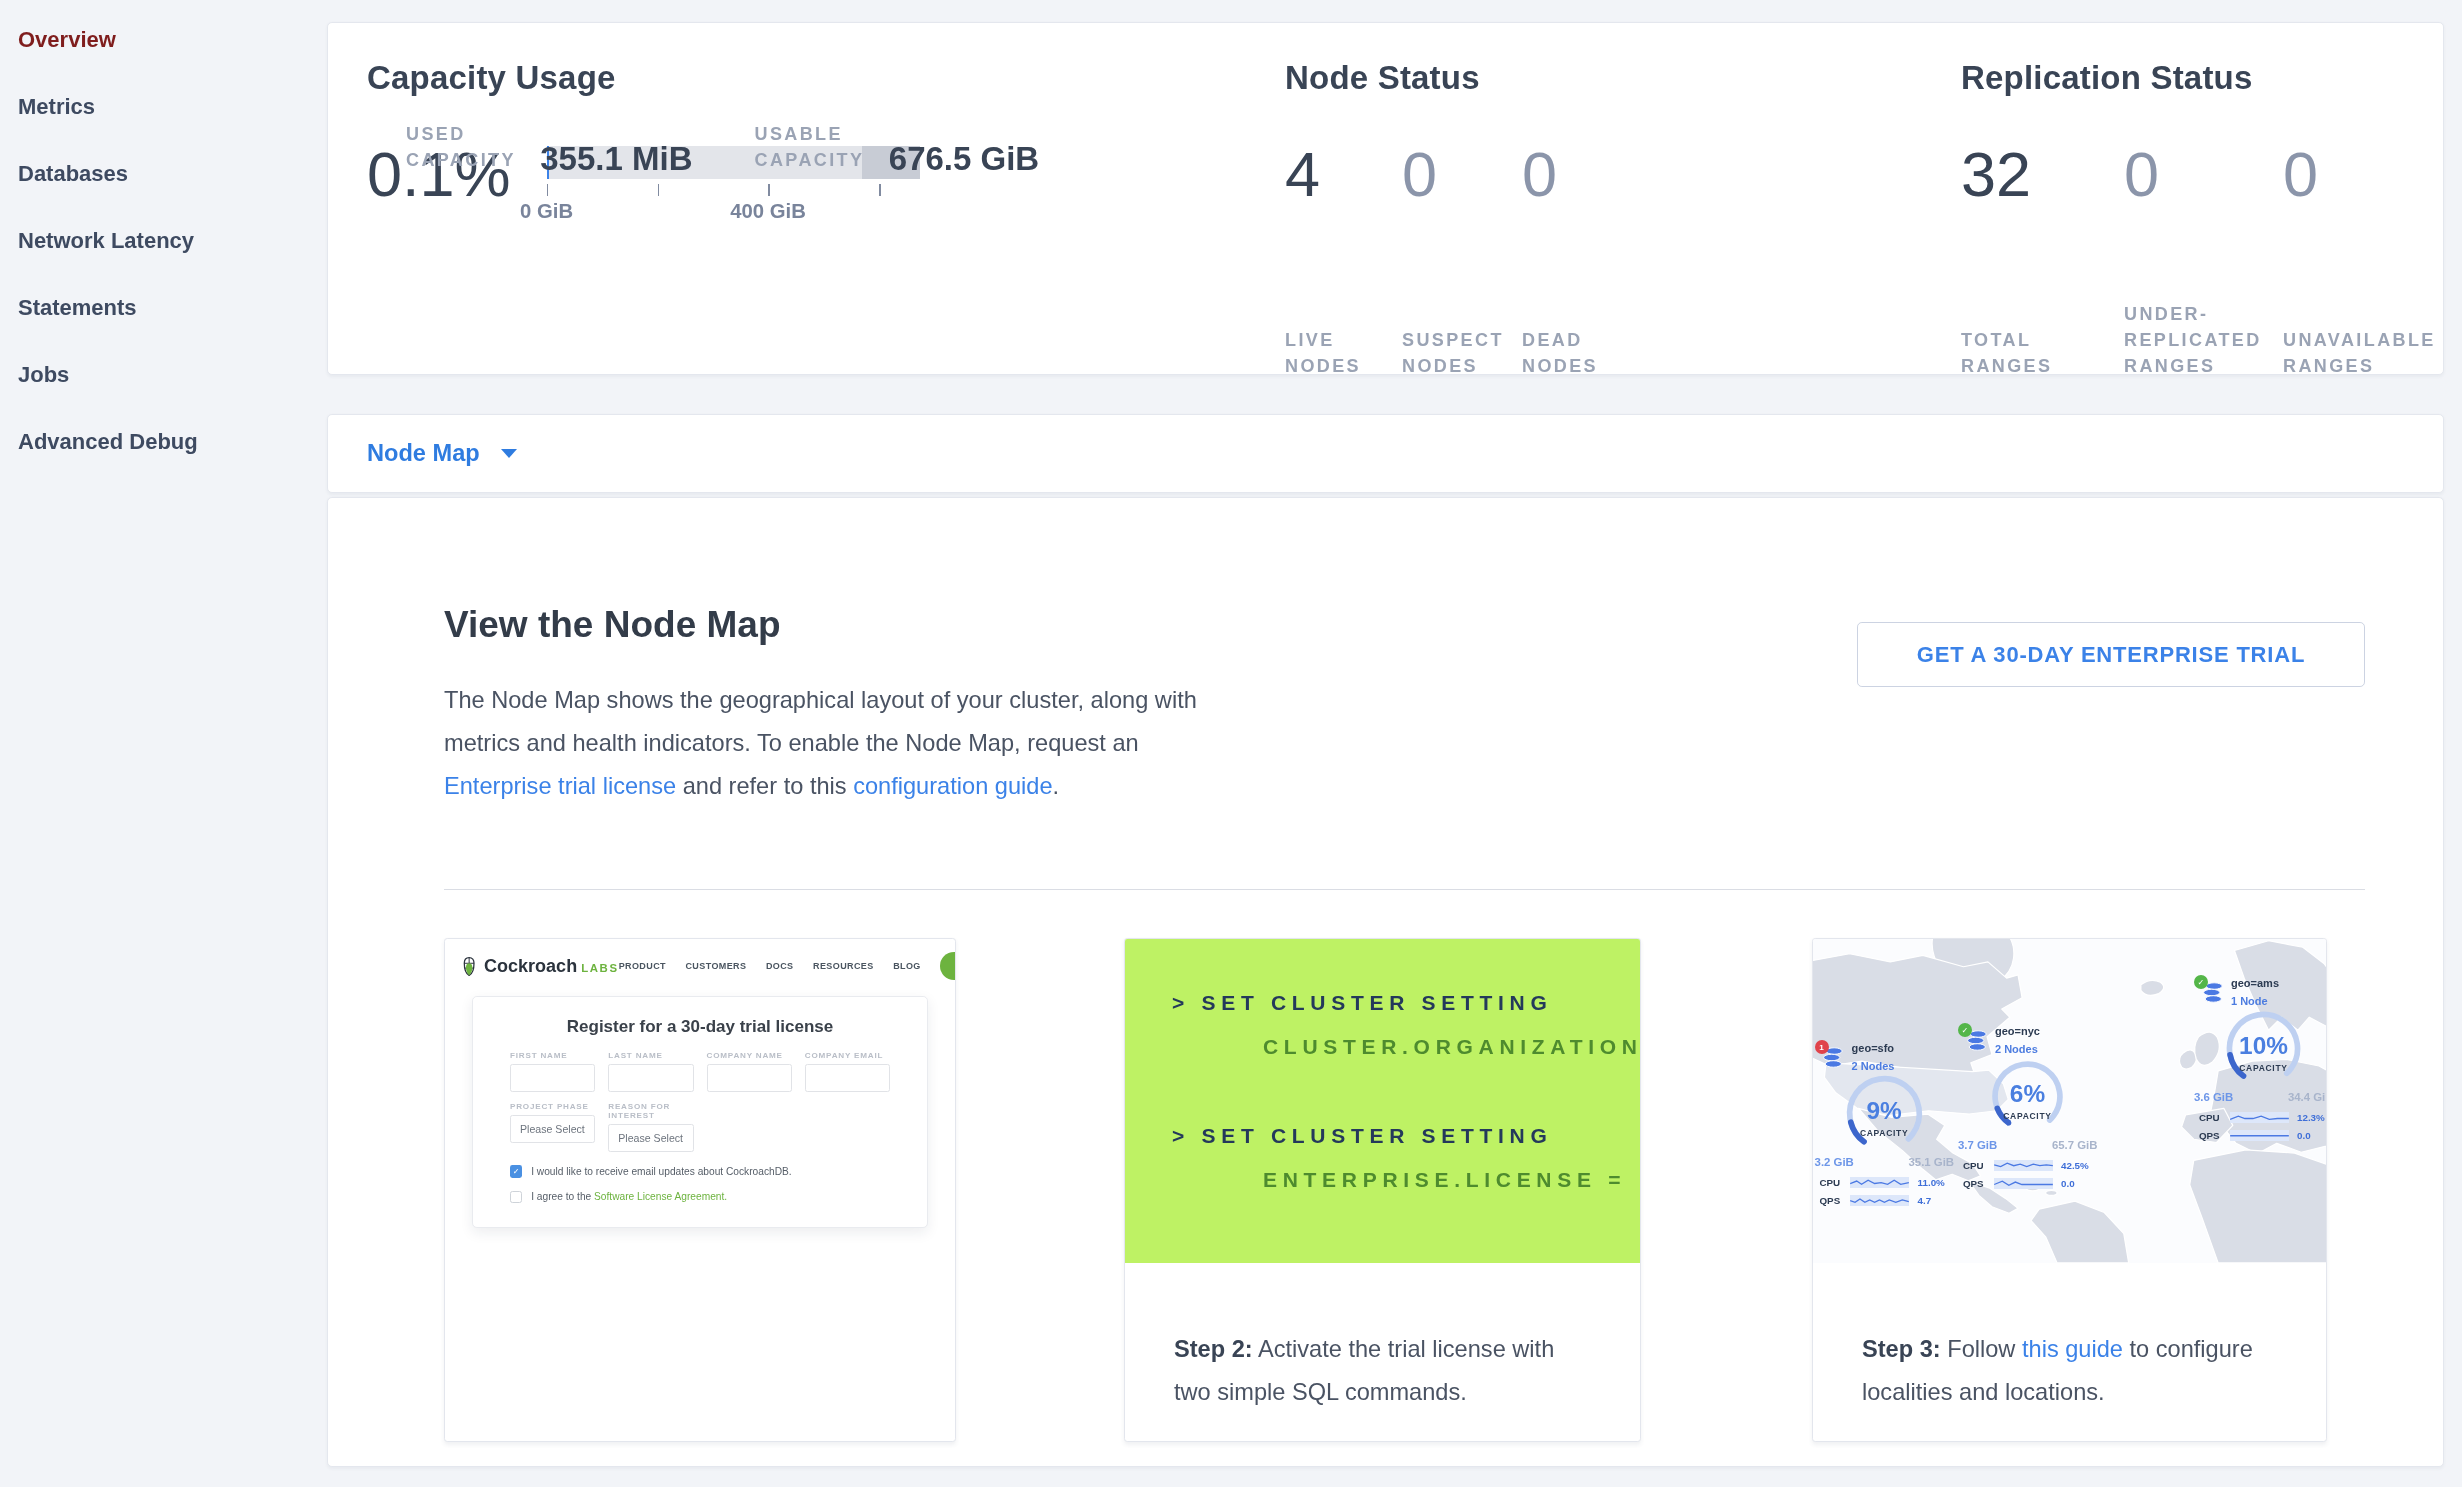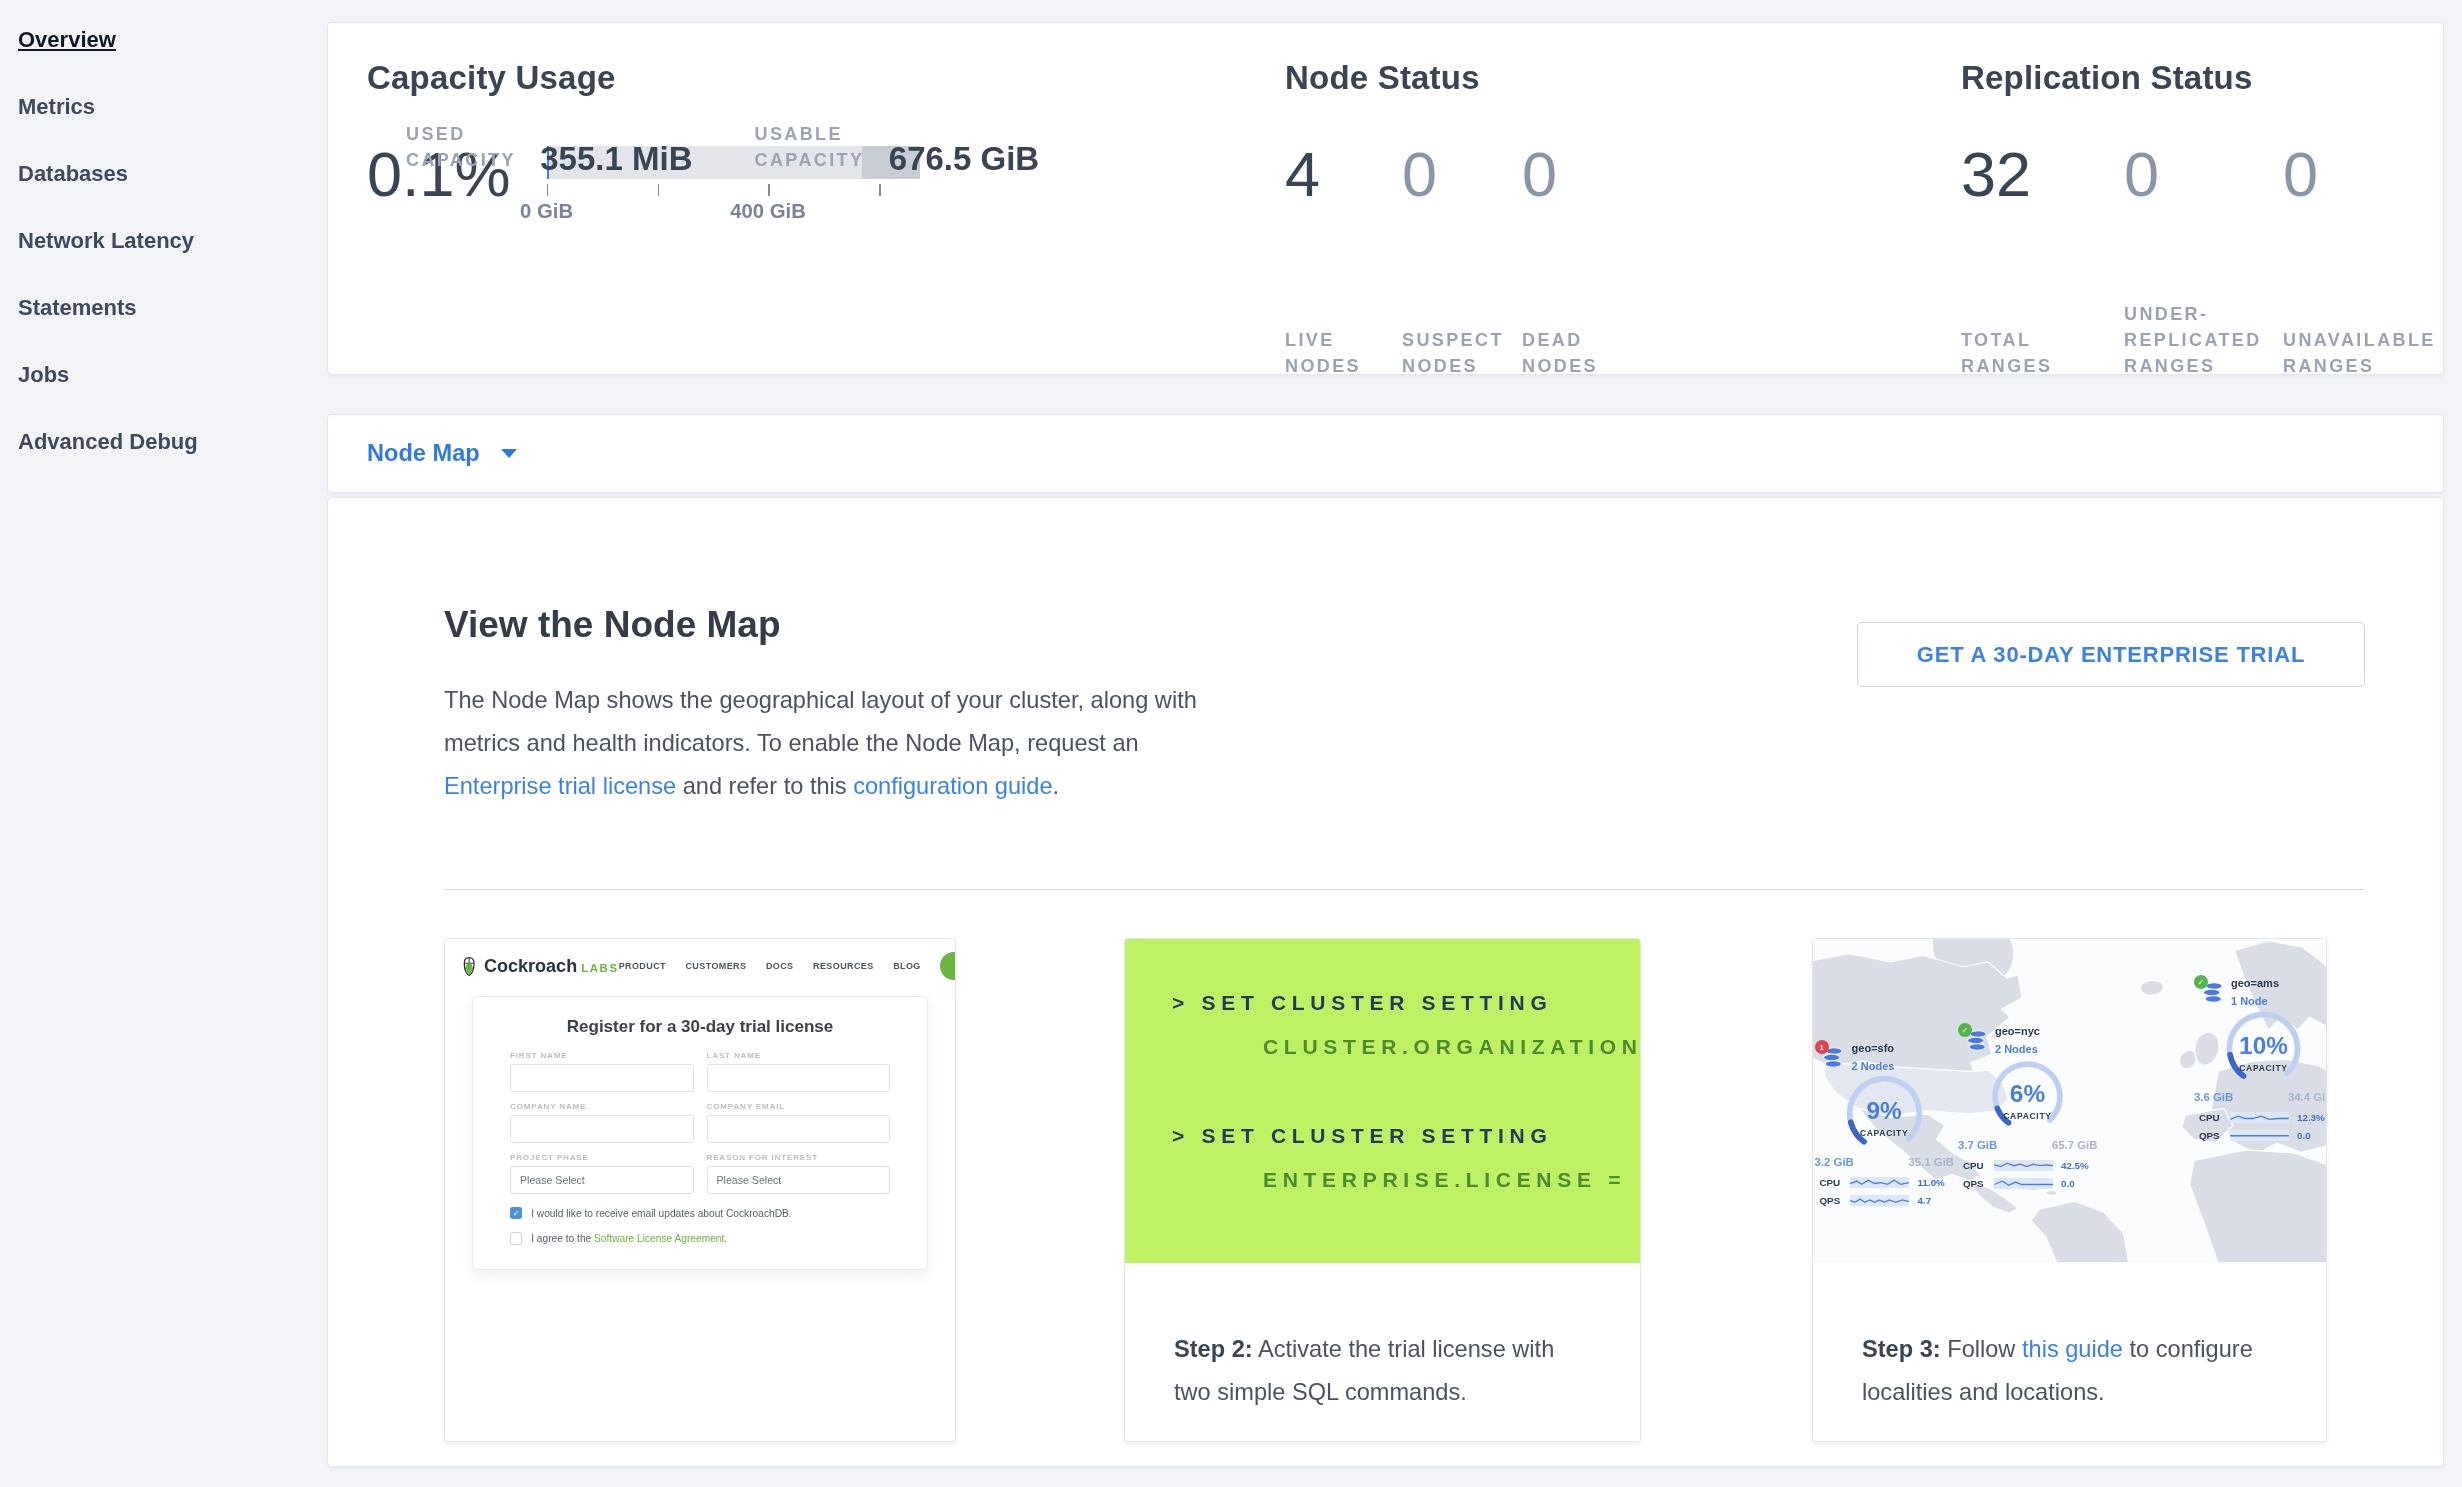--- a/index.html
+++ b/index.html
@@ -13,21 +13,21 @@
   }
   .card {
     position:absolute; background:#fff;
     border:0.8px solid #e4e7ee; border-radius:4.9px;
     box-shadow:0 1.6px 3.3px rgba(44,58,88,.05);
   }
 
   
   .sidebar { position:absolute; left:0; top:0; width:327px; height:100%; padding:6.5px 0 0 18px; }
   .side-item { height:67px; display:flex; align-items:center; font-size:22px; font-weight:600; color:#3e4a61; cursor:pointer; }
-  .side-item.active { color:#0f172a;text-decoration:underline; }
+  .side-item.active { color:#7f1d1d; }
 
   
   .top-card { left:327px; top:22px; width:2117px; height:353px; }
   .sec-title { font-size:33px; font-weight:700; color:#394455; letter-spacing:0.2px; }
   .big-num { font-size:63px; font-weight:400; color:#394455; line-height:1; }
   .big-num.muted { color:#8b95aa; }
   .caps-label { font-size:18px; font-weight:700; letter-spacing:2.4px; color:#9aa3b4; line-height:26px; }
   .metric-val { font-size:33px; font-weight:700; color:#394455; }
 
   .cap-sec { position:absolute; left:39px; top:36px; width:911px; }
@@ -81,21 +81,21 @@
   .mini-head { display:flex; align-items:center; padding:13px 18px 0 16.3px; }
   .mini-logo { display:flex; align-items:baseline; }
   .mini-logo .bug { width:16.3px; height:21px; margin-right:6.5px; align-self:center; }
   .mini-logo .word { font-size:18px; font-weight:700; color:#2b333d; }
   .mini-logo .labs { font-size:11.4px; font-weight:700; color:#6db33f; letter-spacing:1.6px; margin-left:4.1px; }
   .mini-nav { margin-left:auto; display:flex; align-items:center; gap:19.5px; }
   .mini-nav-item { font-size:9px; font-weight:700; color:#4a5560; letter-spacing:0.4px; }
   .mini-dl { background:#6db33f; color:#fff; font-size:9px; font-weight:700; letter-spacing:0.8px; border-radius:813px; padding:9px 23px; }
   .mini-form { width:456px; margin:16.3px auto 0; background:#fff; border:0.8px solid #e9ebef; border-radius:4.9px; box-shadow:0 4.1px 13px rgba(30,40,60,.08); padding:19.5px 37px 24.4px; }
   .mf-title { text-align:center; font-size:17px; font-weight:700; color:#3a414a; margin-bottom:14.6px; }
-  .mf-grid { display:grid; grid-template-columns:1fr 1fr; column-gap:13px; row-gap:9.8px; }
+  .mf-grid { display:grid; grid-template-columns:1fr 1fr 1fr 1fr; column-gap:13px; row-gap:9.8px; }
   .mf-label { font-size:8.1px; font-weight:700; letter-spacing:0.8px; color:#b9bec7; margin-bottom:4.1px; }
   .mf-input { height:28px; border:0.8px solid #e1e3e7; border-radius:2.4px; background:#fff; }
   .mf-select { height:28px; border:0.8px solid #e1e3e7; border-radius:2.4px; display:flex; align-items:center; padding-left:9px; font-size:10.6px; color:#6d747e; }
   .mf-check { display:flex; align-items:center; margin-top:13px; font-size:10.2px; color:#565e68; }
   .mf-box { width:12.2px; height:12.2px; border-radius:2.4px; margin-right:9px; flex:none; display:flex; align-items:center; justify-content:center; }
   .mf-box.checked { background:#4a90e2; color:#fff; font-size:8.1px; font-weight:700; }
   .mf-box.empty { border:0.8px solid #ced3d9; background:#fff; }
   .mf-green { color:#6db33f; }
   .mf-submit { margin:16.3px 3.3px 0 auto; width:130px; height:37px; background:#71b23e; border-radius:813px; color:#fff; font-size:9.8px; font-weight:700; letter-spacing:1.6px; display:flex; align-items:center; justify-content:center; }
 

